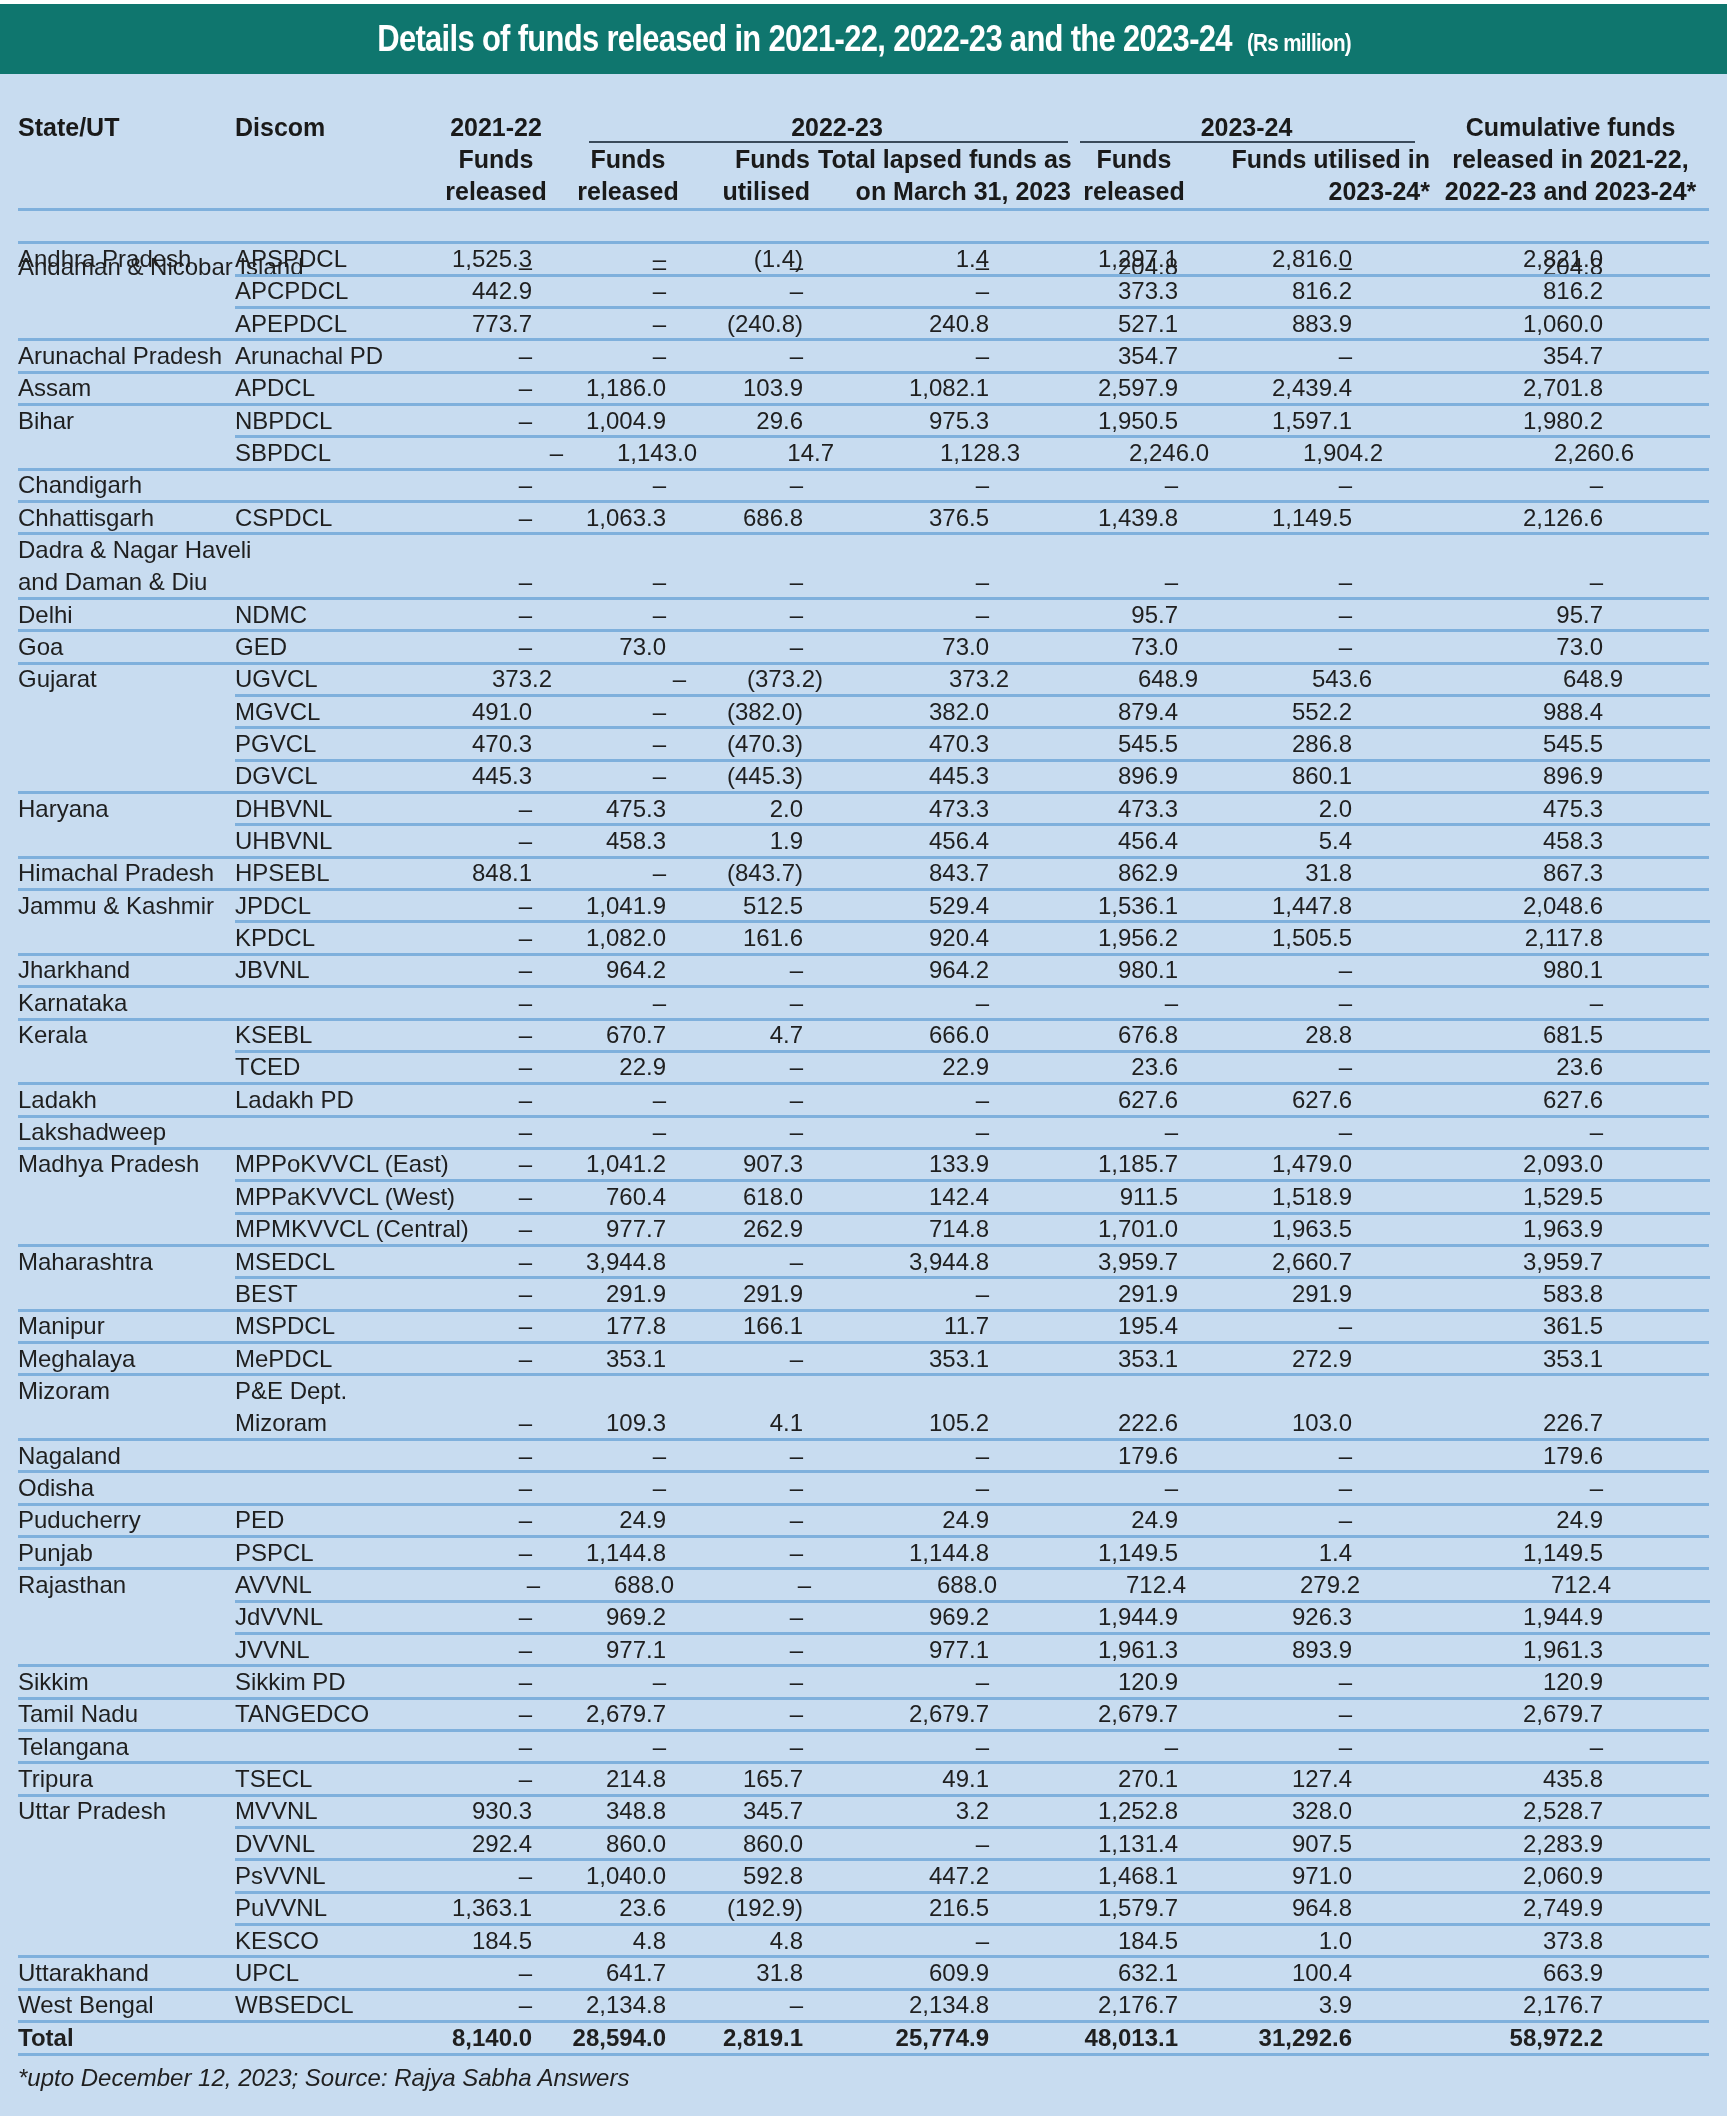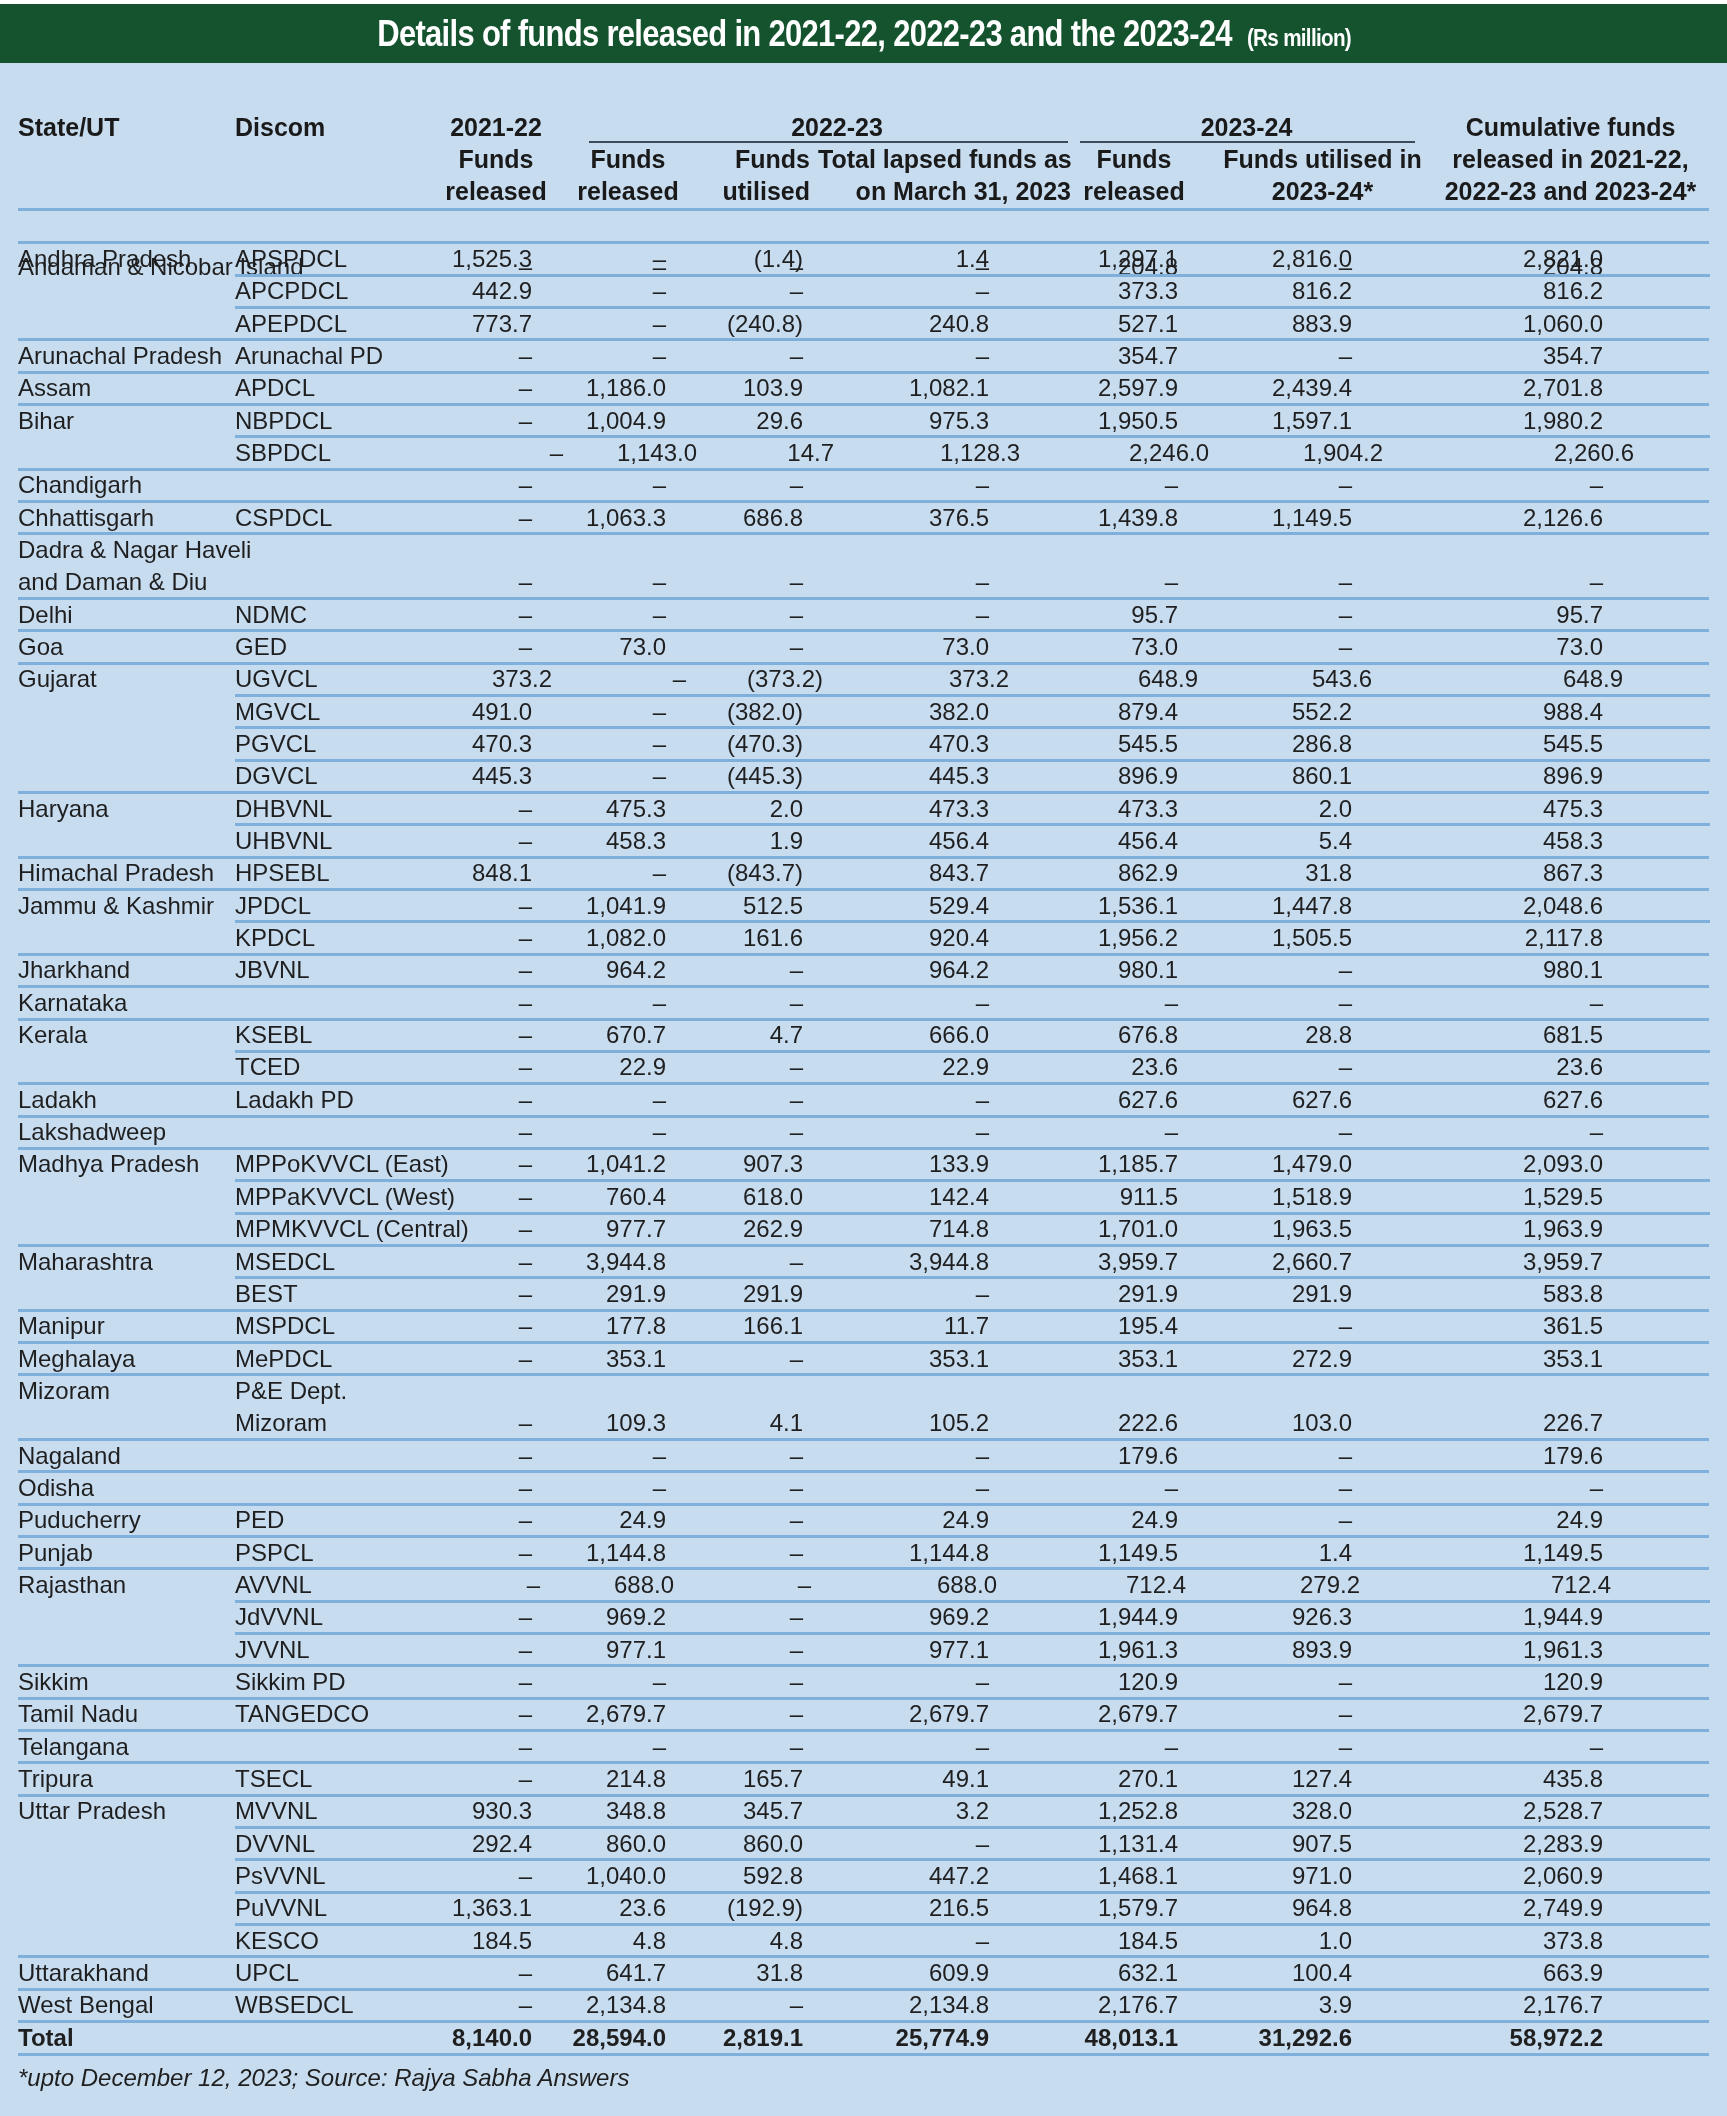--- a/index.html
+++ b/index.html
@@ -6,22 +6,22 @@
   body {
     width: 1728px; height: 2116px;
     background: #c8dcf0;
     font-family: "Liberation Sans", "DejaVu Sans", sans-serif;
     color: #1f1f1f;
     position: relative;
     overflow: hidden;
   }
   .topline { position: absolute; left: 0; top: 0; width: 1728px; height: 4.1px; background: #ffffff; }
   .titlebar {
-    position: absolute; left: 0; top: 4.1px; width: 1728px; height: 59px;
-    background: #14532d;
+    position: absolute; left: 0; top: 4.1px; width: 1728px; height: 70px;
+    background: #0f766e;
     display: flex; align-items: center; justify-content: center;
     color: #ffffff;
   }
   .title-main {
     font-weight: bold; font-size: 36px; letter-spacing: -0.8px;
     transform: scaleX(0.86); transform-origin: center;
     white-space: nowrap;
   }
   .title-unit { font-size: 24px; font-weight: bold; margin-left: 8.3px; }
 
@@ -83,21 +83,21 @@
       <div>utilised</div>
   </div>
   <div class="hdr r" style="left:818px; width:253px; top:143px;">
     <div>Total lapsed funds as</div>
       <div>on March 31, 2023</div>
   </div>
   <div class="hdr c" style="left:1076px; width:116px; top:143px;">
     <div>Funds</div>
       <div>released</div>
   </div>
-  <div class="hdr c" style="left:1215px; width:215px; top:143px;">
+  <div class="hdr c" style="left:1215px; width:215px; top:143px;text-align:right;">
     <div>Funds utilised in</div>
       <div>2023-24*</div>
   </div>
   <div class="hdr c" style="left:1430px; width:281px; top:143px;">
     <div>released in 2021-22,</div>
       <div>2022-23 and 2023-24*</div>
   </div>
   <div class="sep" style="left:18px; width:1691px; top:208px;"></div>
 </div>
 

